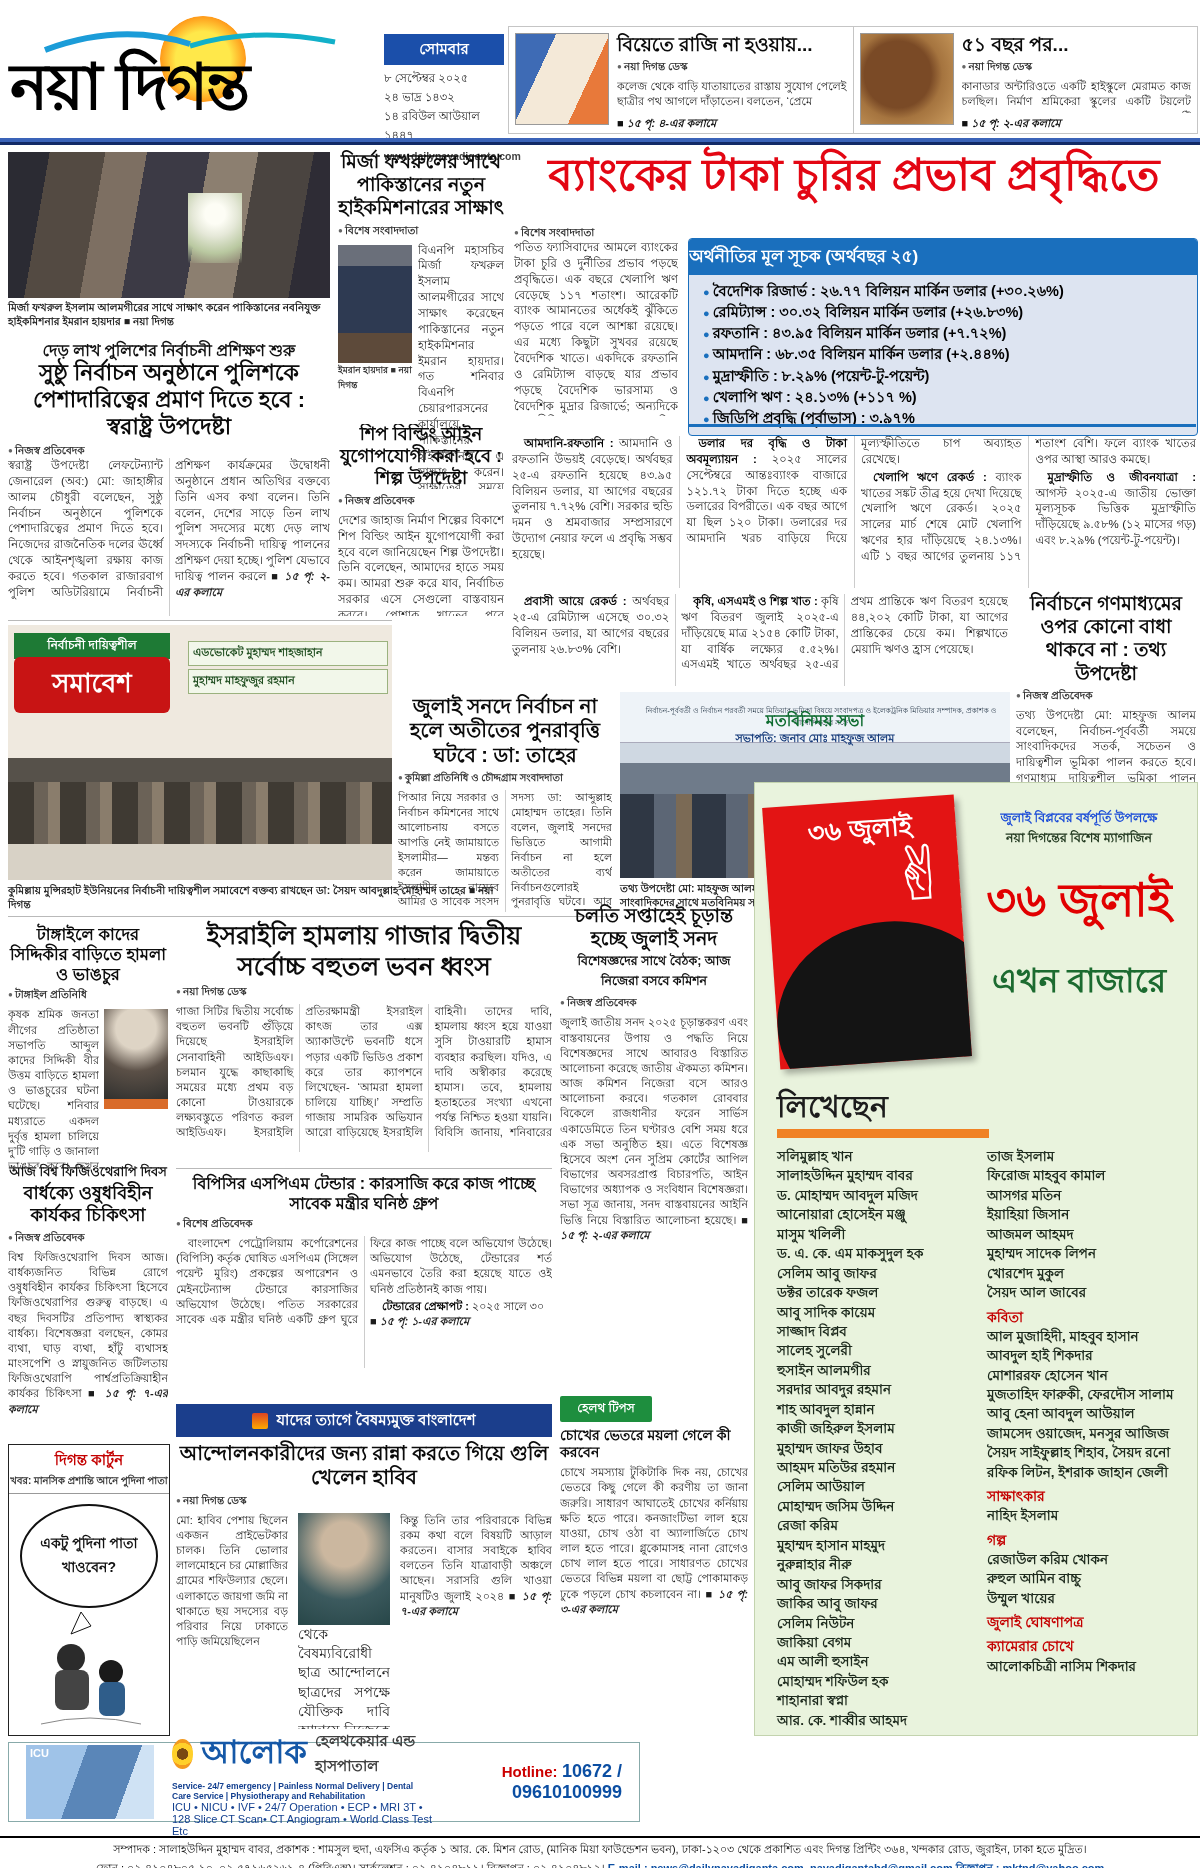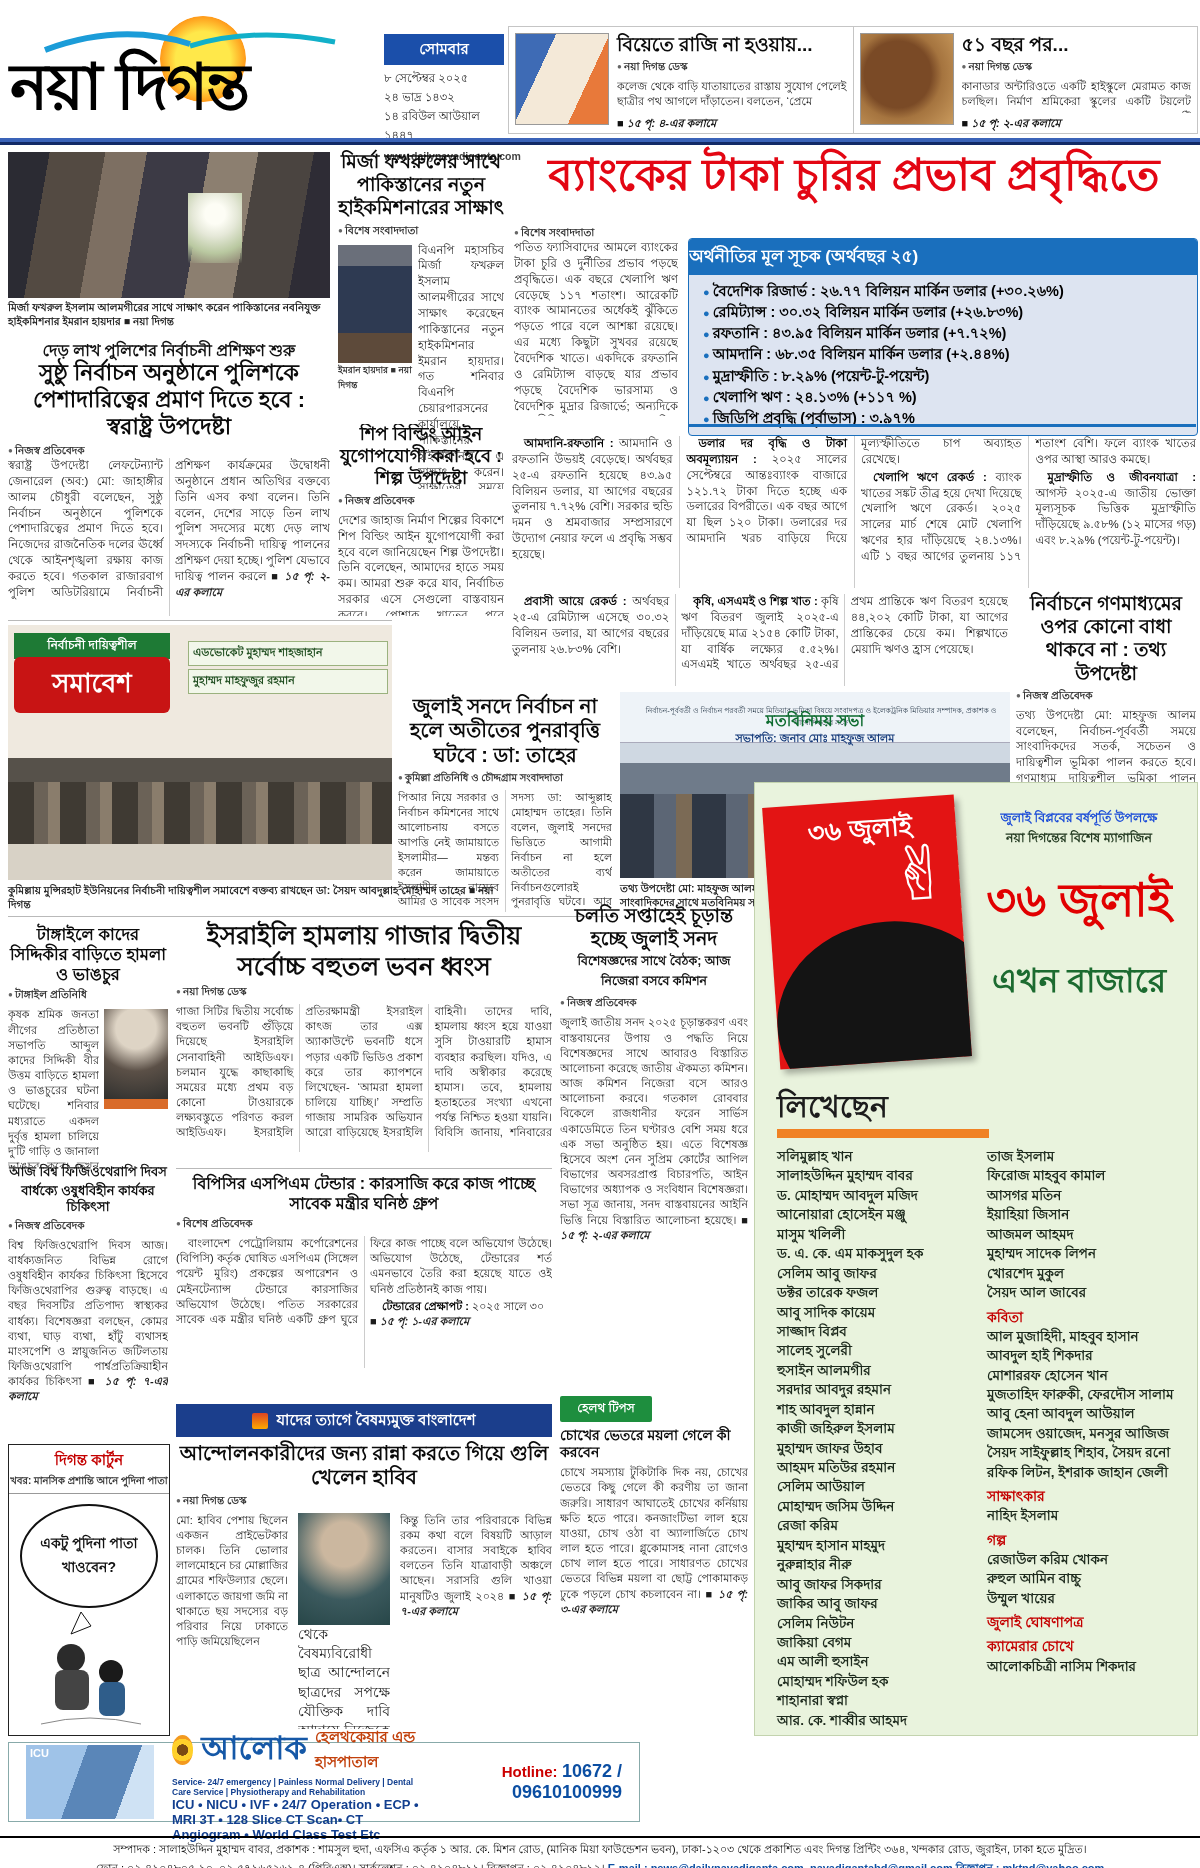--- a/index.html
+++ b/index.html
@@ -189,21 +189,21 @@
   <div style="float:right;width:64px;height:90px;margin:2px 0 2px 5px;background:
        radial-gradient(circle at 50% 22%,#ded4c5 0 26%,#5b5047 55%,#30302e);border-bottom:10px solid #d96b2a"></div>
   <div class="bodytx" style="height:160px;font-size:11px">
     <span>কৃষক শ্রমিক জনতা লীগের প্রতিষ্ঠাতা সভাপতি আব্দুল কাদের সিদ্দিকী বীর উত্তম বাড়িতে হামলা ও ভাঙচুরের ঘটনা ঘটেছে। শনিবার মধ্যরাতে একদল দুর্বৃত্ত হামলা চালিয়ে দু’টি গাড়ি ও জানালা ভাঙচুর করে। তখন কাদের সিদ্দিকী ওই বাসাতেই অবস্থান করছিলেন। গতকাল দুপুরে সংবাদ সম্মেলন করে এ ঘটনায় মামলা করবেন বলে জানান কাদের সিদ্দিকী। কাদের সিদ্দিকীর গাড়িচালক মো: লিটন বলেন, শনিবার</span>
     
   </div>
 </div>
 
 <div class="abs" style="left:8px;top:1162px;width:160px">
   <div class="kick" style="font-size:13px">আজ বিশ্ব ফিজিওথেরাপি দিবস</div>
-  <div class="hl" style="font-size:13px">বার্ধক্যে ওষুধবিহীন কার্যকর চিকিৎসা</div>
+  <div class="hl" style="font-size:18px">বার্ধক্যে ওষুধবিহীন কার্যকর চিকিৎসা</div>
   <div class="by">নিজস্ব প্রতিবেদক</div>
   <div class="bodytx" style="height:172px;font-size:11px">
     <span>বিশ্ব ফিজিওথেরাপি দিবস আজ। বার্ধক্যজনিত বিভিন্ন রোগে ওষুধবিহীন কার্যকর চিকিৎসা হিসেবে ফিজিওথেরাপির গুরুত্ব বাড়ছে। এ বছর দিবসটির প্রতিপাদ্য স্বাস্থ্যকর বার্ধক্য। বিশেষজ্ঞরা বলছেন, কোমর ব্যথা, ঘাড় ব্যথা, হাঁটু ব্যথাসহ মাংসপেশি ও স্নায়ুজনিত জটিলতায় ফিজিওথেরাপি পার্শ্বপ্রতিক্রিয়াহীন কার্যকর চিকিৎসা</span>
     <span class="jump">■ ১৫ পৃ: ৭-এর কলামে</span>
   </div>
 </div>
 
 <div class="abs" style="left:8px;top:1444px;width:160px;height:290px;border:1.5px solid #222;padding:0">
   <div style="text-align:center;font-weight:bold;color:#c40000;font-size:15px;margin-top:3px">দিগন্ত কার্টুন</div>
   <div style="text-align:center;font-size:10px;font-weight:bold;color:#333;border-bottom:1px solid #999;padding-bottom:3px">খবর: মানসিক প্রশান্তি আনে পুদিনা পাতা</div>
@@ -357,24 +357,24 @@
 </div>
 
 <div class="abs" style="left:8px;top:1742px;width:632px;height:80px;border:1.5px solid #8aa;display:flex;align-items:center;gap:18px;padding:0 17px;box-sizing:border-box">
   <div style="width:128px;height:74px;background:linear-gradient(110deg,#9fc3e8 0 40%,#5a86b8 40% 75%,#cfe2f4 75%);position:relative;flex:0 0 128px">
     <span style="position:absolute;left:4px;top:2px;color:#fff;font-weight:bold;font-size:11px">ICU</span>
   </div>
   <div style="flex:1">
     <div style="display:flex;align-items:center;gap:8px">
       <span style="width:30px;height:30px;border-radius:50%;background:radial-gradient(circle,#7a4a12 0 30%,#ffd02a 32% 60%,#f39a1f 62%);display:inline-block"></span>
       <span style="font-size:32px;font-weight:bold;color:#1558a7">আলোক</span>
-      <span style="font-size:15px;font-weight:bold;color:#c2410c">হেলথকেয়ার এন্ড হাসপাতাল</span>
+      <span style="font-size:15px;font-weight:bold;color:#404040">হেলথকেয়ার এন্ড হাসপাতাল</span>
     </div>
     <div style="font-size:8.5px;font-weight:bold;color:#123f8f">Service- 24/7 emergency | Painless Normal Delivery | Dental Care Service | Physiotherapy and Rehabilitation</div>
-    <div style="font-size:13px;font-weight:bold;color:#123f8f">ICU • NICU • IVF • 24/7 Operation • ECP • MRI 3T • 128 Slice CT Scan• CT Angiogram • World Class Test Etc</div>
+    <div style="font-size:11px;font-weight:normal;color:#123f8f">ICU • NICU • IVF • 24/7 Operation • ECP • MRI 3T • 128 Slice CT Scan• CT Angiogram • World Class Test Etc</div>
   </div>
   <div style="flex:0 0 170px;text-align:right">
     <span style="font-size:15px;font-weight:bold;color:#c00">Hotline:</span>
     <span style="font-size:18px;font-weight:bold;color:#0b4ea2">10672 / 09610100999</span>
   </div>
 </div>
 
 <div class="abs" style="left:0;top:1836px;width:1200px;border-top:2px solid #000;padding-top:3px">
   <div style="text-align:center;font-size:11px;color:#111">সম্পাদক : সালাহউদ্দিন মুহাম্মদ বাবর, প্রকাশক : শামসুল হুদা, এফসিএ কর্তৃক ১ আর. কে. মিশন রোড, (মানিক মিয়া ফাউন্ডেশন ভবন), ঢাকা-১২০৩ থেকে প্রকাশিত এবং দিগন্ত প্রিন্টিং ৩৬৪, খন্দকার রোড, জুরাইন, ঢাকা হতে মুদ্রিত।</div>
   <div style="text-align:center;font-size:11px;color:#111">

